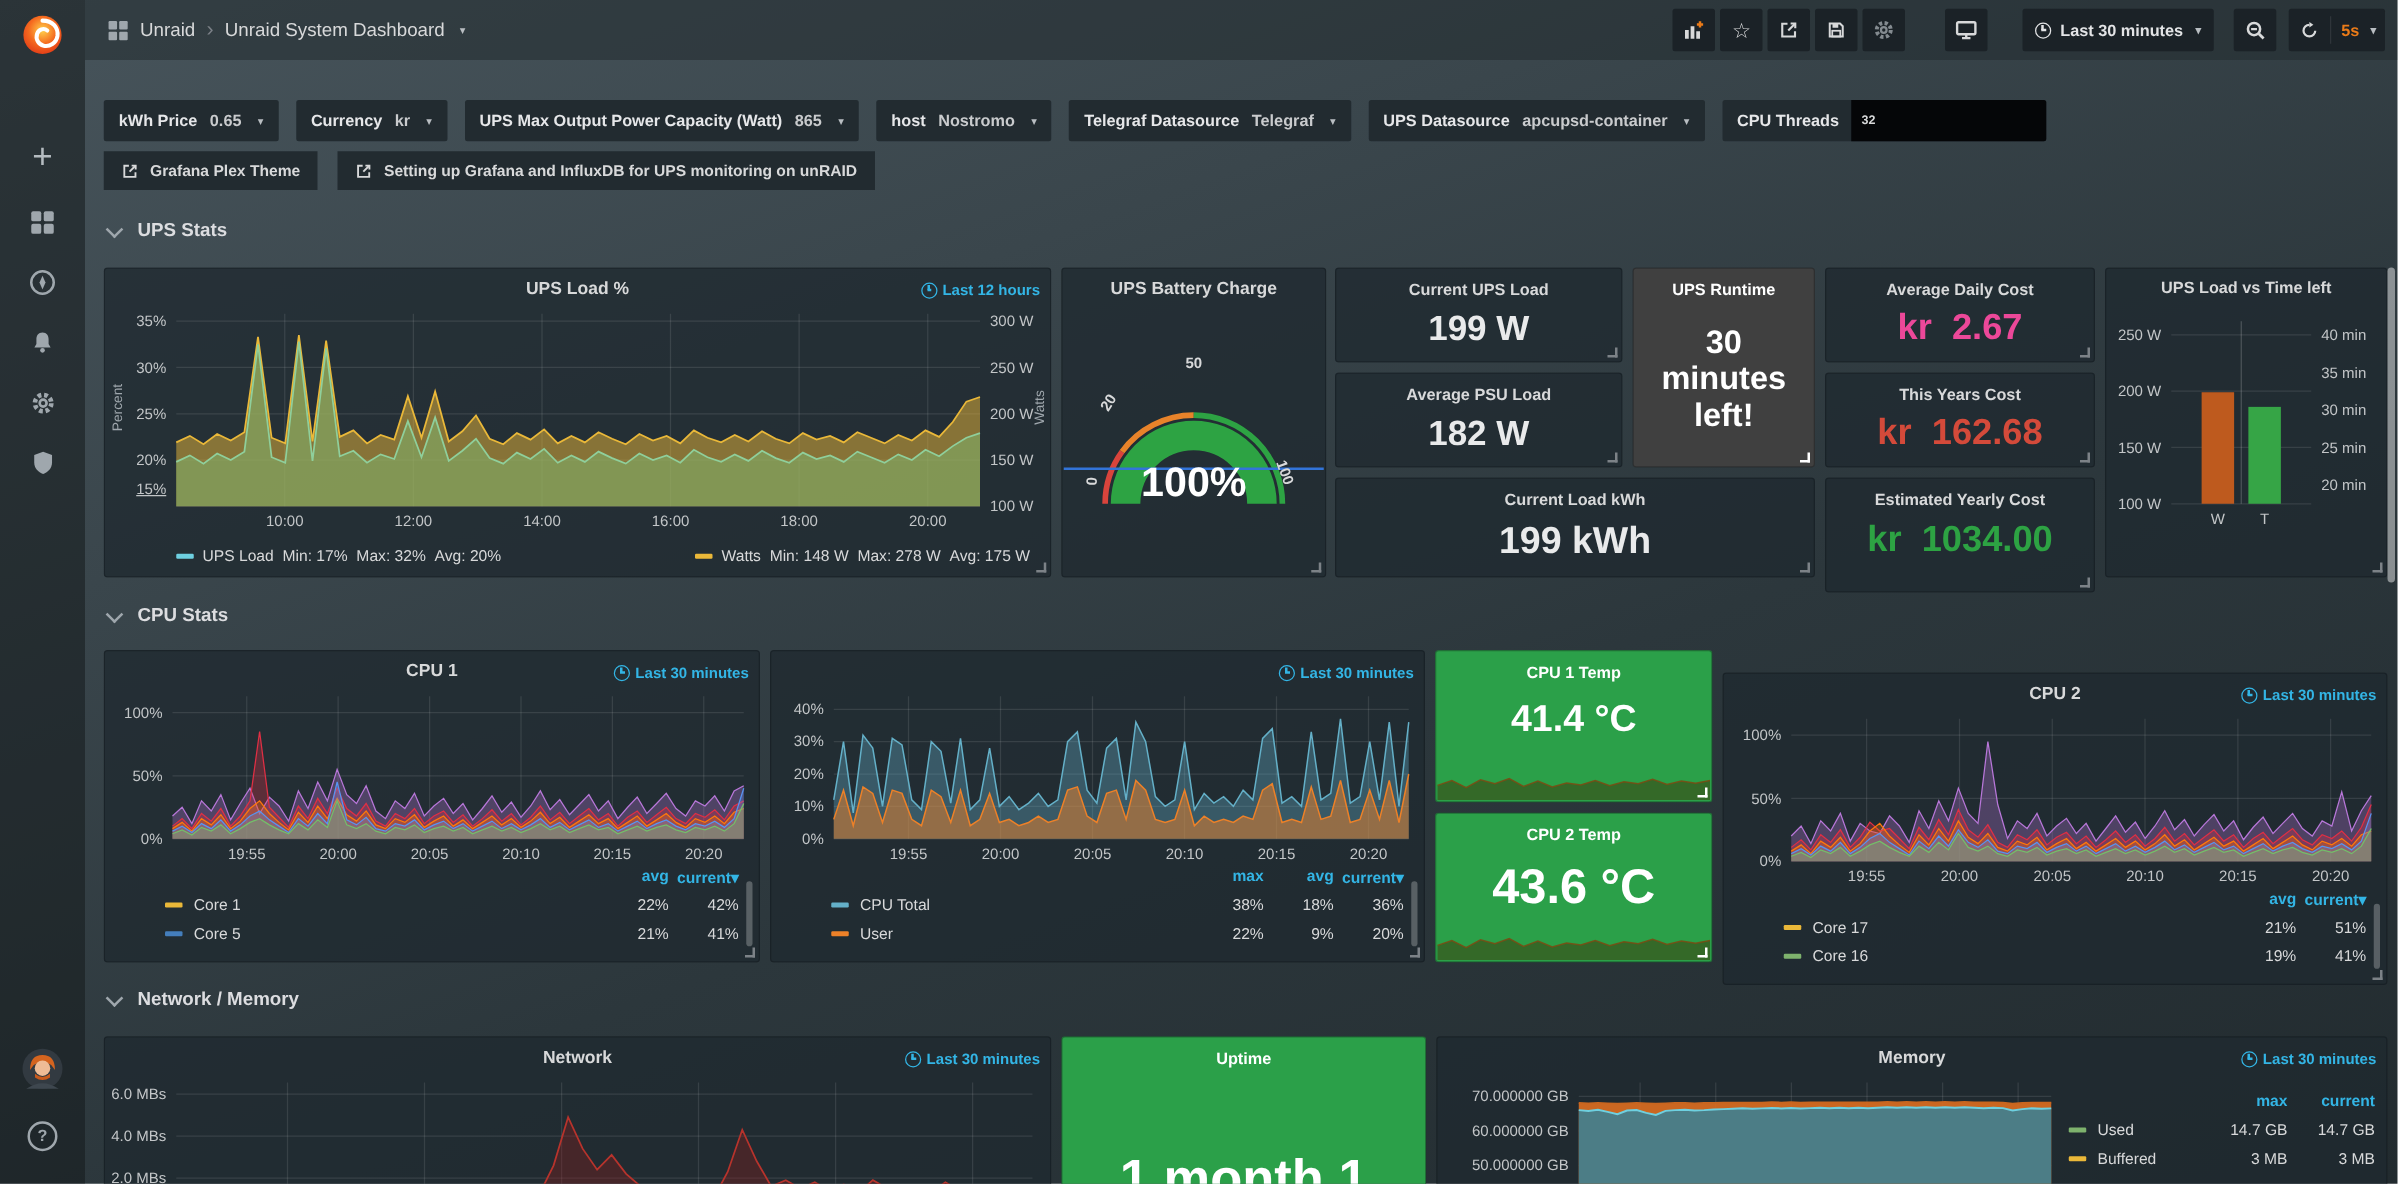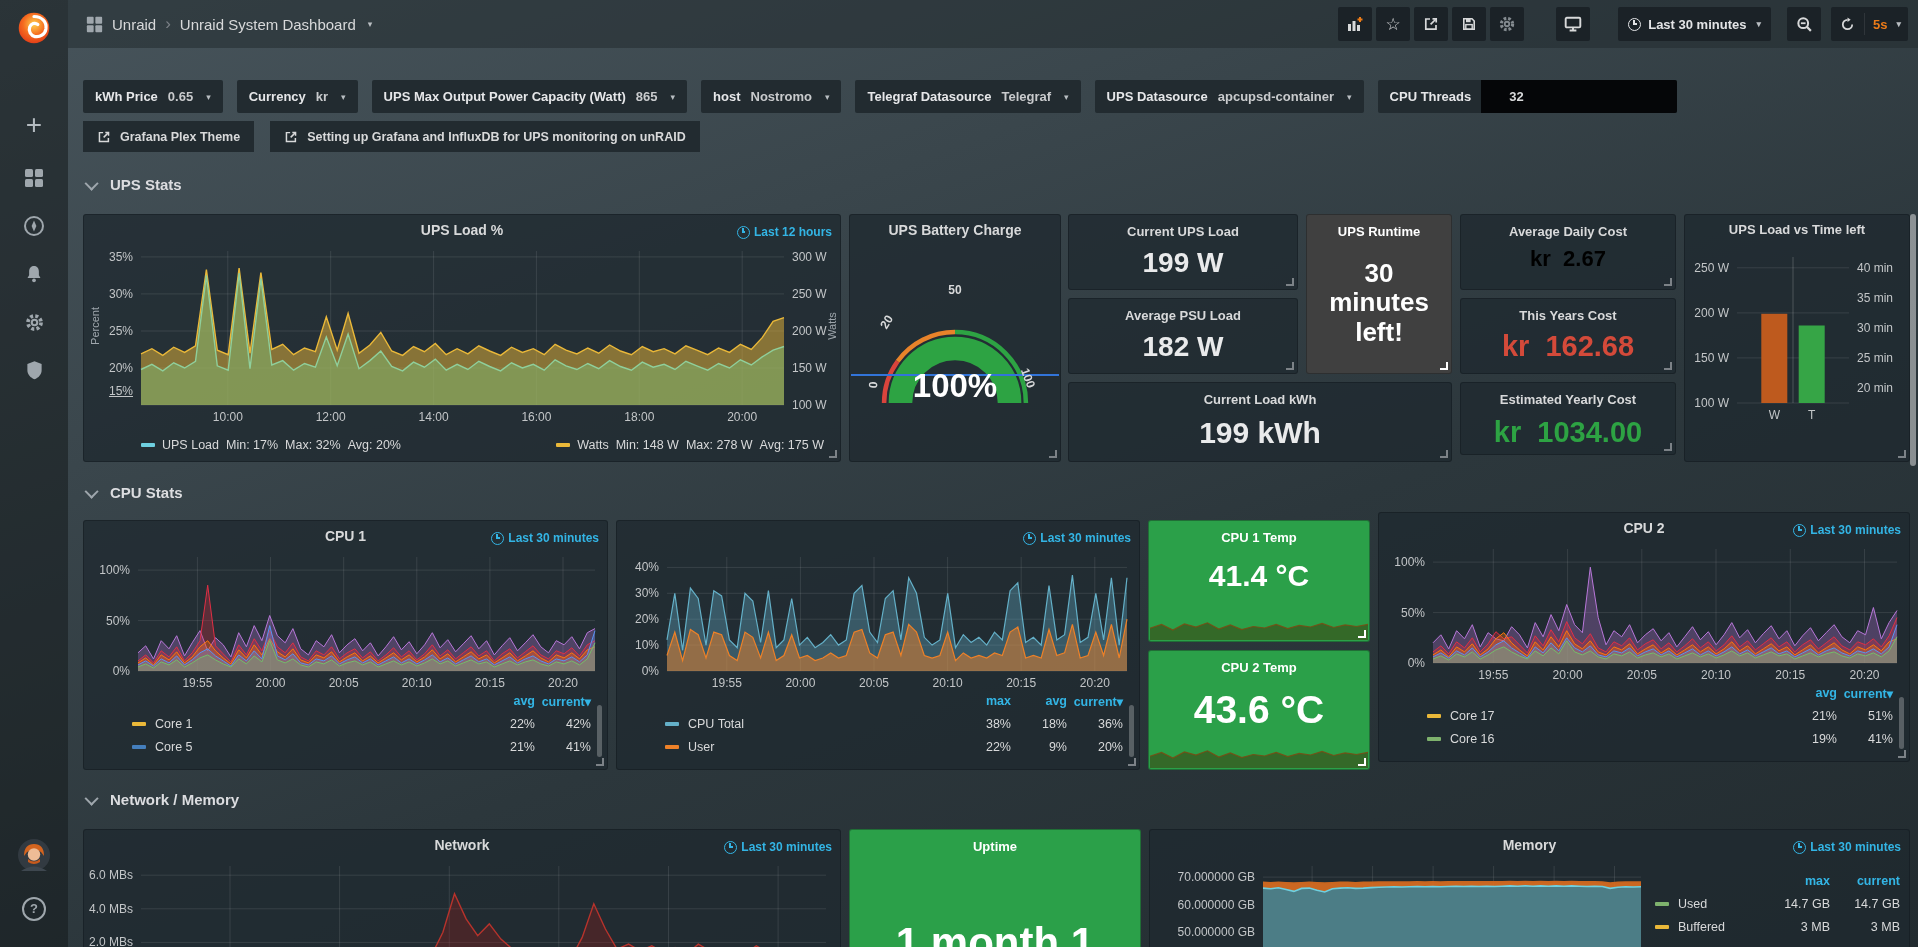--- a/index.html
+++ b/index.html
@@ -28,21 +28,21 @@
   .refbox .rint{padding:0 6px 0 8px;color:#EB7B18}
   .vcaret{font-size:9px;color:#b9bec2;padding-left:3px}
   .clk{display:inline-block;width:11px;height:11px;border:1.5px solid currentColor;border-radius:50%;position:relative;flex:none}
   .clk::before{content:"";position:absolute;left:4.2px;top:1.6px;width:1.5px;height:3.6px;background:currentColor}
   .clk::after{content:"";position:absolute;left:4.2px;top:4.6px;width:3.2px;height:1.5px;background:currentColor}
   
   .vars{position:absolute;left:83px;top:80px;display:flex;gap:14px;z-index:2}
   .varbox{display:flex;align-items:center;height:33px;background:#222b30;border-radius:2px;padding:0 12px;gap:10px;cursor:pointer}
   .vlabel{font-size:13px;font-weight:700;color:#e6e7e9;white-space:nowrap}
   .vvalue{font-size:13px;font-weight:700;color:#c9cbcd;white-space:nowrap}
-  .vinput{background:#050608;align-self:stretch;display:flex;align-items:center;min-width:140px;padding:0 28px;margin-right:-12px;border-radius:0 2px 2px 0;font-size:13px;font-weight:700;color:#d8d9da}
+  .vinput{background:#050608;align-self:stretch;display:flex;align-items:center;min-width:140px;padding:0 8px;margin-right:-12px;border-radius:0 2px 2px 0;font-size:10px;font-weight:700;color:#d8d9da}
   .links{position:absolute;left:83px;top:121px;display:flex;gap:16px;z-index:2}
   .linkbox{height:31px;background:#222b30;display:flex;align-items:center;gap:9px;padding:0 14px;font-size:12.5px;font-weight:700;color:#d8d9da;cursor:pointer}
   
   .sechead{position:absolute;display:flex;align-items:center;gap:12px;font-size:15px;font-weight:700;color:#dcdde0;cursor:pointer;z-index:2}
   .chev{width:8px;height:8px;border-left:2px solid #9fa7ad;border-bottom:2px solid #9fa7ad;transform:rotate(-45deg) translateY(-2px)}
   .panel{position:absolute;background:rgba(31,41,47,0.78);border:1px solid rgba(12,17,20,0.35);border-radius:3px;box-sizing:border-box}
   .ptitle{position:absolute;top:7px;left:0;right:0;text-align:center;font-size:14px;font-weight:700;color:#D8D9DA;cursor:pointer;z-index:2}
   .ptime{position:absolute;top:10px;right:8px;font-size:12px;font-weight:700;color:#33B5E5;display:flex;align-items:center;gap:4px;z-index:2}
   .corner{position:absolute;right:3px;bottom:3px;width:6px;height:6px;border-right:2px solid #7c8287;border-bottom:2px solid #7c8287}
   .plot{position:absolute}
@@ -368,39 +368,39 @@
   <div class="statv" style="top:32px;font-size:28px">199 W</div>
   <div class="corner"></div>
 </div>
 <div class="panel" style="left: 1306px; top: 214px; width: 146px; height: 160px; background: #404040;">
   <div class="statt" style="color:#fff">UPS Runtime</div>
   <div class="statv" style="top:44px;font-size:26px;line-height:1.13;color:#fff;padding:0 10px">30 minutes left!</div>
   <div class="corner" style="border-color:#fff"></div>
 </div>
 <div class="panel" style="left:1460px;top:214px;width:216px;height:76px">
   <div class="statt">Average Daily Cost</div>
-  <div class="statv" style="top: 31px; font-size: 22px; color: #000000;">kr&nbsp;&nbsp;2.67</div>
+  <div class="statv" style="top: 31px; font-size: 29px; color: #ec4899;">kr&nbsp;&nbsp;2.67</div>
   <div class="corner"></div>
 </div>
 <div class="panel" style="left:1068px;top:298px;width:230px;height:76px">
   <div class="statt">Average PSU Load</div>
   <div class="statv" style="top:32px;font-size:28px">182 W</div>
   <div class="corner"></div>
 </div>
 <div class="panel" style="left:1460px;top:298px;width:216px;height:76px">
   <div class="statt">This Years Cost</div>
   <div class="statv" style="top: 31px; font-size: 29px; color: rgb(212, 74, 58);">kr&nbsp;&nbsp;162.68</div>
   <div class="corner"></div>
 </div>
 <div class="panel" style="left:1068px;top:382px;width:384px;height:80px">
   <div class="statt">Current Load kWh</div>
   <div class="statv" style="top:33px;font-size:30px">199 kWh</div>
   <div class="corner"></div>
 </div>
-<div class="panel" style="left:1460px;top:382px;width:216px;height:73px">
+<div class="panel" style="left:1460px;top:382px;width:216px;height:92px">
   <div class="statt">Estimated Yearly Cost</div>
   <div class="statv" style="top: 33px; font-size: 29px; color: rgb(45, 163, 67);">kr&nbsp;&nbsp;1034.00</div>
   <div class="corner"></div>
 </div>
 
 <div class="panel" style="left:1684px;top:214px;width:226px;height:248px">
   <div class="ptitle" style="font-size:13px">UPS Load vs Time left</div>
   <div class="plot" style="left:52px;top:42px;width:112px;height:146px">
       <svg width="112" height="146" class="csvg">
         <line x1="0" x2="112" y1="10.8" y2="10.8" class="grid"></line>
@@ -573,21 +573,21 @@
   <div class="statv" style="top:37px;font-size:39px;color:#fff">43.6 °C</div>
   <div class="plot" style="left:1px;right:1px;bottom:1px;height:26px">
       <svg width="218" height="26" class="csvg">
         <polygon points="0,26 0.0,14.3 11.5,10.4 22.9,16.1 34.4,9.9 45.9,13.0 57.4,8.8 68.8,15.1 80.3,10.9 91.8,15.6 103.3,12.5 114.7,14.0 126.2,10.4 137.7,14.6 149.2,11.4 160.6,13.0 172.1,9.4 183.6,13.5 195.1,10.9 206.5,12.5 218.0,10.4 218,26" fill="rgba(62,50,8,0.5)"></polygon>
         <polyline points="0.0,14.3 11.5,10.4 22.9,16.1 34.4,9.9 45.9,13.0 57.4,8.8 68.8,15.1 80.3,10.9 91.8,15.6 103.3,12.5 114.7,14.0 126.2,10.4 137.7,14.6 149.2,11.4 160.6,13.0 172.1,9.4 183.6,13.5 195.1,10.9 206.5,12.5 218.0,10.4" fill="none" stroke="rgba(120,78,20,0.9)" stroke-width="1.2"></polyline>
       </svg>
     </div>
   <div class="corner" style="border-color:#fff"></div>
 </div>
 
-<div class="panel" style="left:1378px;top:512px;width:532px;height:250px">
+<div class="panel" style="left:1378px;top:538px;width:532px;height:250px">
   <div class="ptitle">CPU 2</div>
   <div class="ptime">
       <span class="clk"></span>
       <span>Last 30 minutes</span>
     </div>
   <div class="plot" style="left:54px;top:36px;width:464px;height:114px">
       <svg width="464" height="114" class="csvg">
         <line x1="60.3" x2="60.3" y1="0" y2="114" class="grid"></line>
         <line x1="134.6" x2="134.6" y1="0" y2="114" class="grid"></line>
         <line x1="208.8" x2="208.8" y1="0" y2="114" class="grid"></line>

